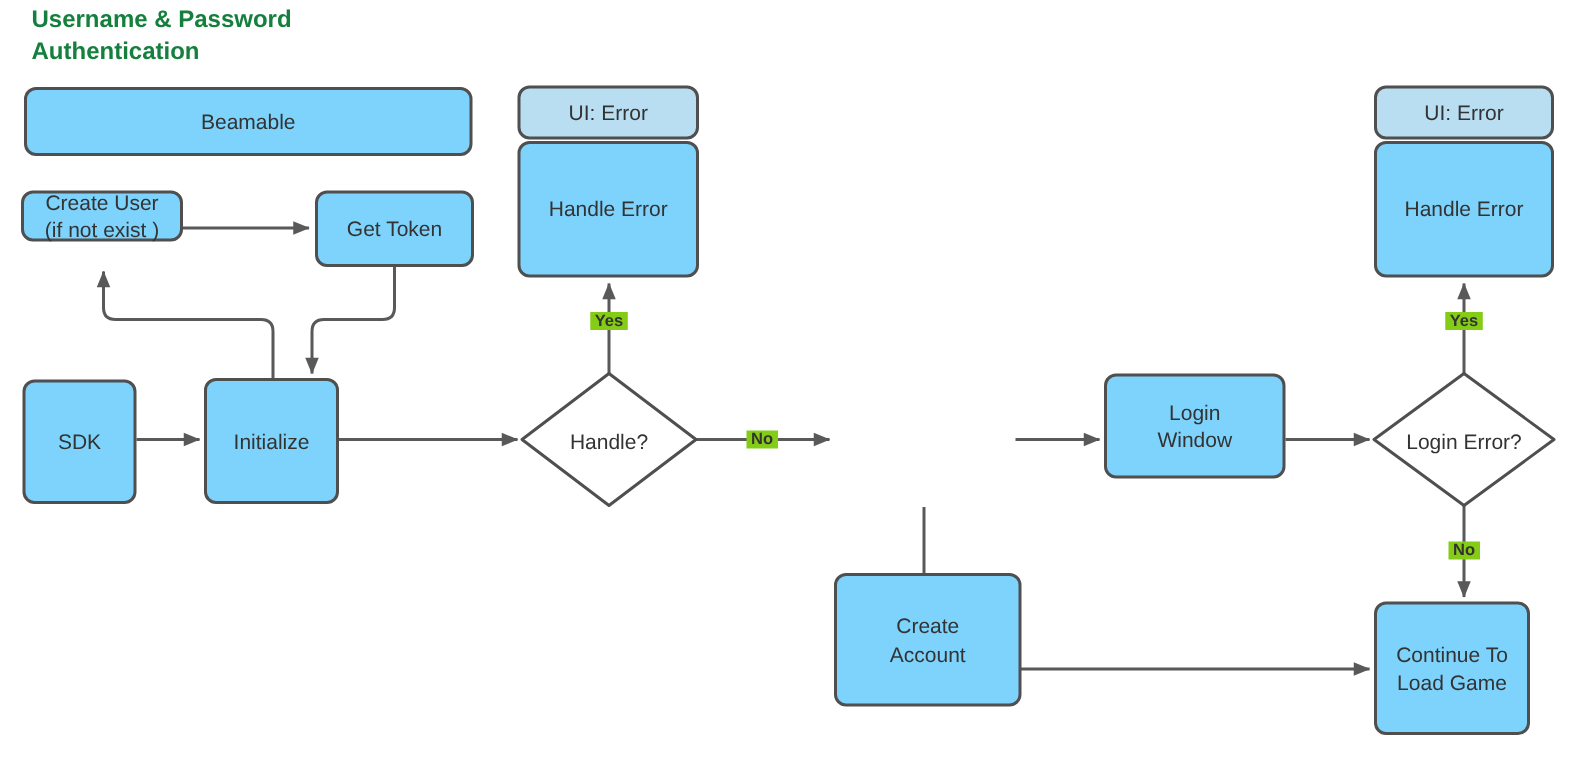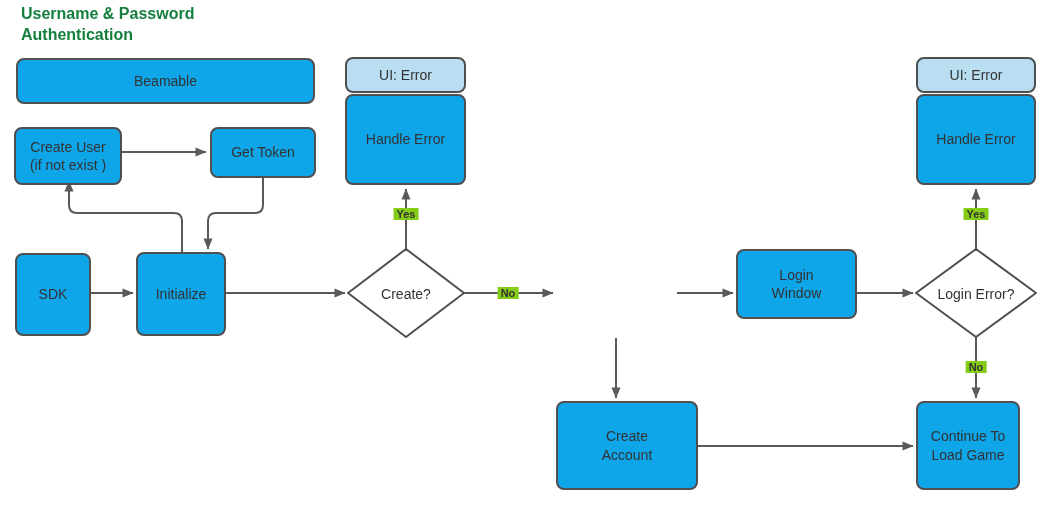--- a/index.html
+++ b/index.html
@@ -15,21 +15,21 @@
     background:#ffffff;
     font-family:"Liberation Sans", sans-serif;
     overflow:hidden;
   }
   #edges{position:absolute;left:0;top:0;z-index:1;}
   .connector{stroke:var(--connector);stroke-width:2;fill:none;}
   .diamond{fill:#ffffff;stroke:var(--node-border);stroke-width:2;stroke-linejoin:round;}
   #arrowhead path{fill:var(--connector);}
   .node{
     position:absolute;z-index:2;
-    background:#0ea5e9;
+    background:#7dd3fc;
     border:2px solid var(--node-border);
     border-radius:8px;
     display:flex;align-items:center;justify-content:center;
     text-align:center;
     font-size:14px;line-height:1.3;color:var(--text);
     white-space:pre-line;
     box-sizing:border-box;
     padding:2px;
   }
   .node.blue{background:var(--accent-blue);z-index:3;}
@@ -79,48 +79,48 @@
     <path class="connector" marker-end="url(#arrowhead)" d="M976 337 V398"></path>
     <path class="connector" marker-end="url(#arrowhead)" d="M616 338 V398"></path>
     <path class="connector" marker-end="url(#arrowhead)" d="M677 446 H913"></path>
 
     <polygon class="diamond" points="406,249 464,293 406,337 348,293"></polygon>
     <polygon class="diamond" points="976,249 1036,293 976,337 916,293"></polygon>
   </svg>
 
   <div class="node" style="left:16px;top:58px;width:299px;height:46px">Beamable</div>
 
-  <div class="node" style="left:14px;top:127px;width:108px;height:58px">Create User
+  <div class="node" style="left:14px;top:127px;width:108px;height:34px">Create User
 (if not exist )</div>
 
   <div class="node" style="left:210px;top:127px;width:106px;height:51px">Get Token</div>
 
   <div class="node" style="left:15px;top:253px;width:76px;height:83px">SDK</div>
 
   <div class="node" style="left:136px;top:252px;width:90px;height:84px">Initialize</div>
 
   <div class="node blue" style="left:345px;top:57px;width:121px;height:36px">UI: Error</div>
 
   <div class="node" style="left:345px;top:94px;width:121px;height:91px">Handle Error</div>
 
 
   <div class="node" style="left:736px;top:249px;width:121px;height:70px">Login
 Window</div>
 
   <div class="node blue" style="left:916px;top:57px;width:120px;height:36px">UI: Error</div>
 
   <div class="node" style="left:916px;top:94px;width:120px;height:91px">Handle Error</div>
 
-  <div class="node" style="left:556px;top:401px;width:142px;height:89px">Create
+  <div class="node" style="left:556px;top:382px;width:125px;height:89px">Create
 Account</div>
 
   <div class="node" style="left:916px;top:401px;width:104px;height:89px">Continue To
 Load Game</div>
 
-  <div class="diamond-label" style="left:406px;top:294px">Create?</div>
+  <div class="diamond-label" style="left:406px;top:294px">Handle?</div>
 
   <div class="diamond-label" style="left:976px;top:294px">Login Error?</div>
 
   <div class="edge-label" style="left:406px;top:214px">Yes</div>
 
   <div class="edge-label" style="left:508px;top:293px">No</div>
 
   <div class="edge-label" style="left:976px;top:214px">Yes</div>
 
   <div class="edge-label" style="left:976px;top:367px">No</div>

